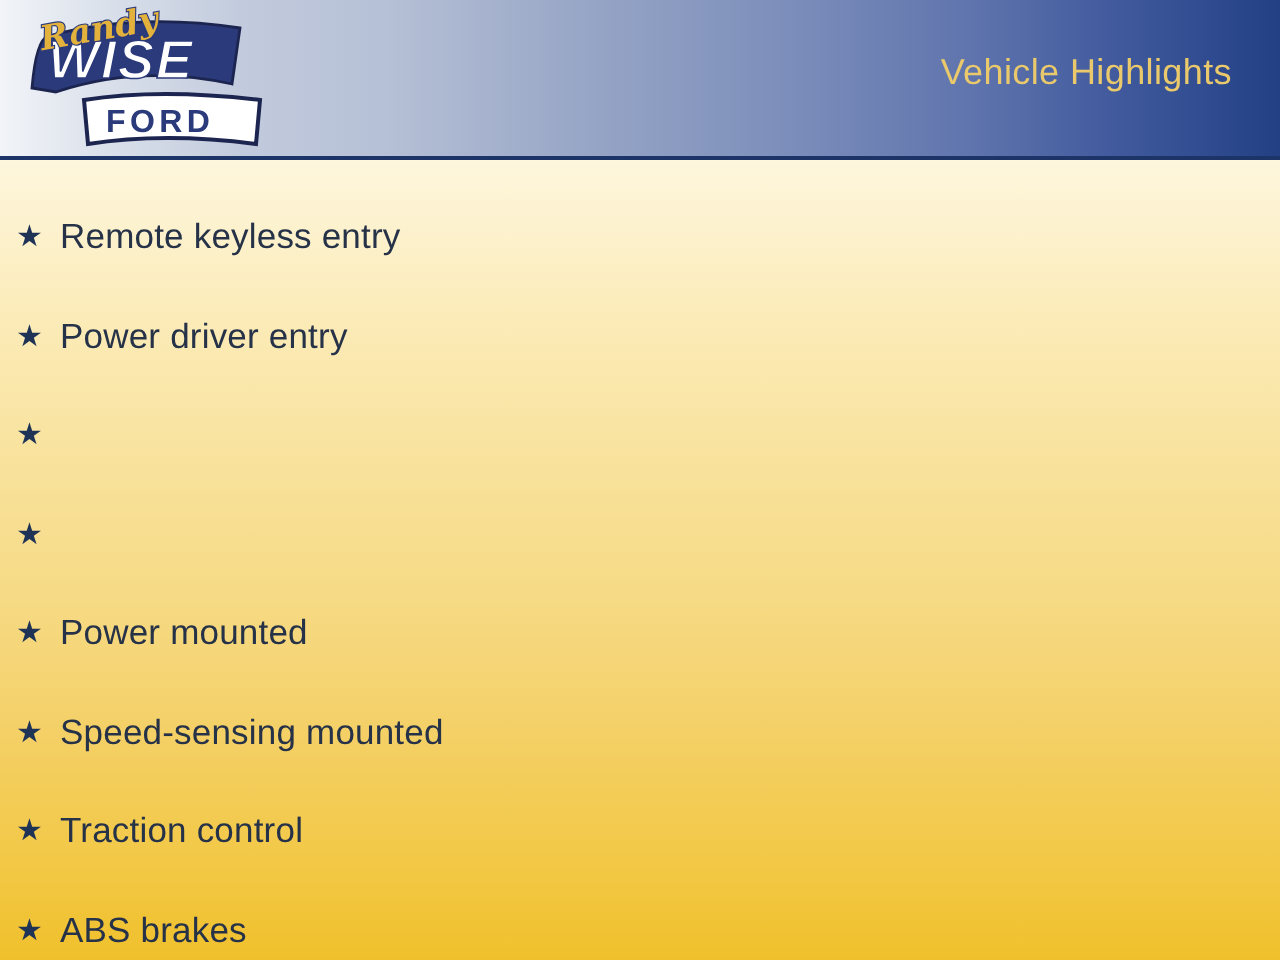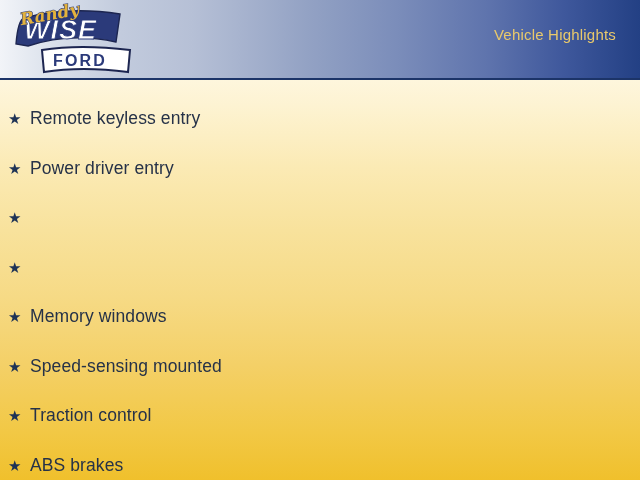--- a/index.html
+++ b/index.html
@@ -38,21 +38,21 @@
       #7b8dba 62%,
       #5f74ad 76%,
       #3f589c 88%,
       #234084 100%);
     border-bottom:2px solid #1c3468;
   }
 
   #header-title {
     position:absolute;
     right:24px; top:26px;
-    font-size:15px;
+    font-size:18px;
     font-weight:400;
     letter-spacing:0.2px;
     color:#e9c96b;
     white-space:nowrap;
   }
 
   
   #logo {
     position:absolute; left:4px; top:2px;
     width:136px; height:76px;
@@ -129,21 +129,21 @@
       <span class="hl-label">Power driver entry</span>
     </li>
     <li class="hl-item">
       <span class="hl-star">★</span>
     </li>
     <li class="hl-item">
       <span class="hl-star">★</span>
     </li>
     <li class="hl-item">
       <span class="hl-star">★</span>
-      <span class="hl-label">Memory windows</span>
+      <span class="hl-label">Power mounted</span>
     </li>
     <li class="hl-item">
       <span class="hl-star">★</span>
       <span class="hl-label">Speed-sensing mounted</span>
     </li>
     <li class="hl-item">
       <span class="hl-star">★</span>
       <span class="hl-label">Traction control</span>
     </li>
     <li class="hl-item">

